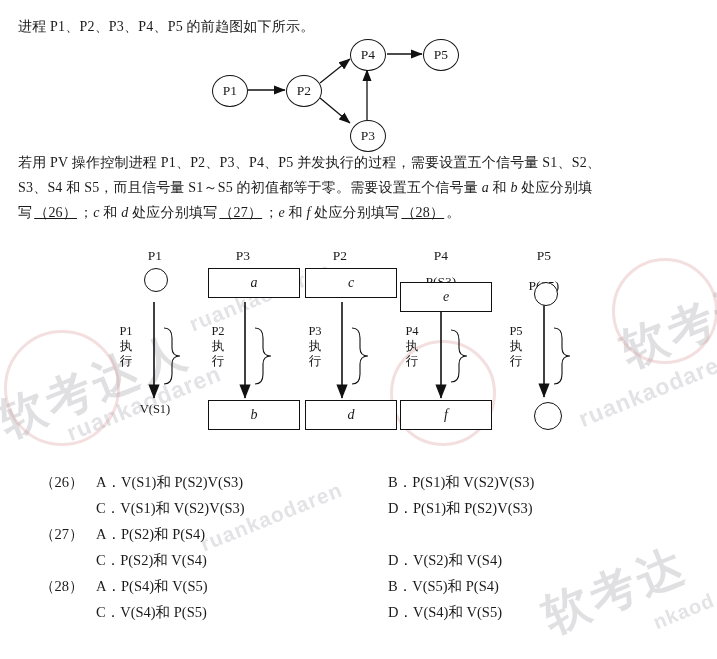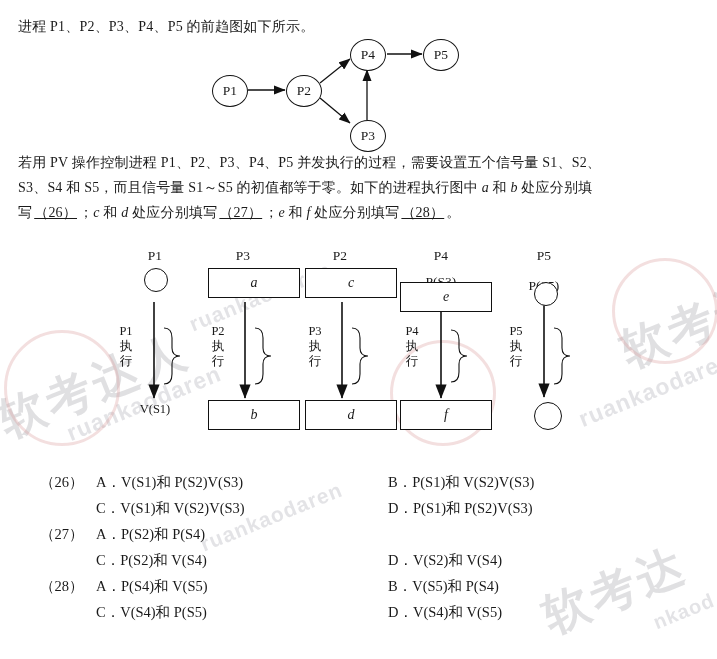--- a/index.html
+++ b/index.html
@@ -195,21 +195,21 @@
     </svg>
     <div class="node" style="left:32px; top:35px;">P1</div>
     <div class="node" style="left:106px; top:35px;">P2</div>
     <div class="node" style="left:170px; top:80px;">P3</div>
     <div class="node" style="left:170px; top:-1px;">P4</div>
     <div class="node" style="left:243px; top:-1px;">P5</div>
   </div>
 
   <div class="para" style="left:18px; top:150px;text-align:right;">若用 PV 操作控制进程 P1、P2、P3、P4、P5 并发执行的过程，需要设置五个信号量 S1、S2、</div>
   <div class="para" style="left:18px; top:175px;">
-    <span>S3、S4 和 S5，而且信号量 S1～S5 的初值都等于零。如下的进程执行图中 </span><em>a</em><span> 和 </span><em>b</em><span> 处应分别填</span>
+    <span>S3、S4 和 S5，而且信号量 S1～S5 的初值都等于零。需要设置五个信号量 </span><em>a</em><span> 和 </span><em>b</em><span> 处应分别填</span>
   </div>
   <div class="para" style="left:18px; top:200px;">
     <span>写</span><span class="blank">（26）</span><span>；</span><em>c</em><span> 和 </span><em>d</em><span> 处应分别填写</span><span class="blank">（27）</span><span>；</span><em>e</em><span> 和 </span><em>f</em><span> 处应分别填写</span><span class="blank">（28）</span><span>。</span>
   </div>
 
   <div class="pvdiag">
 
     <svg width="570" height="190" style="position:absolute; left:0; top:0;">
       <defs>
         <marker id="ar2" markerWidth="9" markerHeight="7" refX="8.5" refY="3.5" orient="auto">

